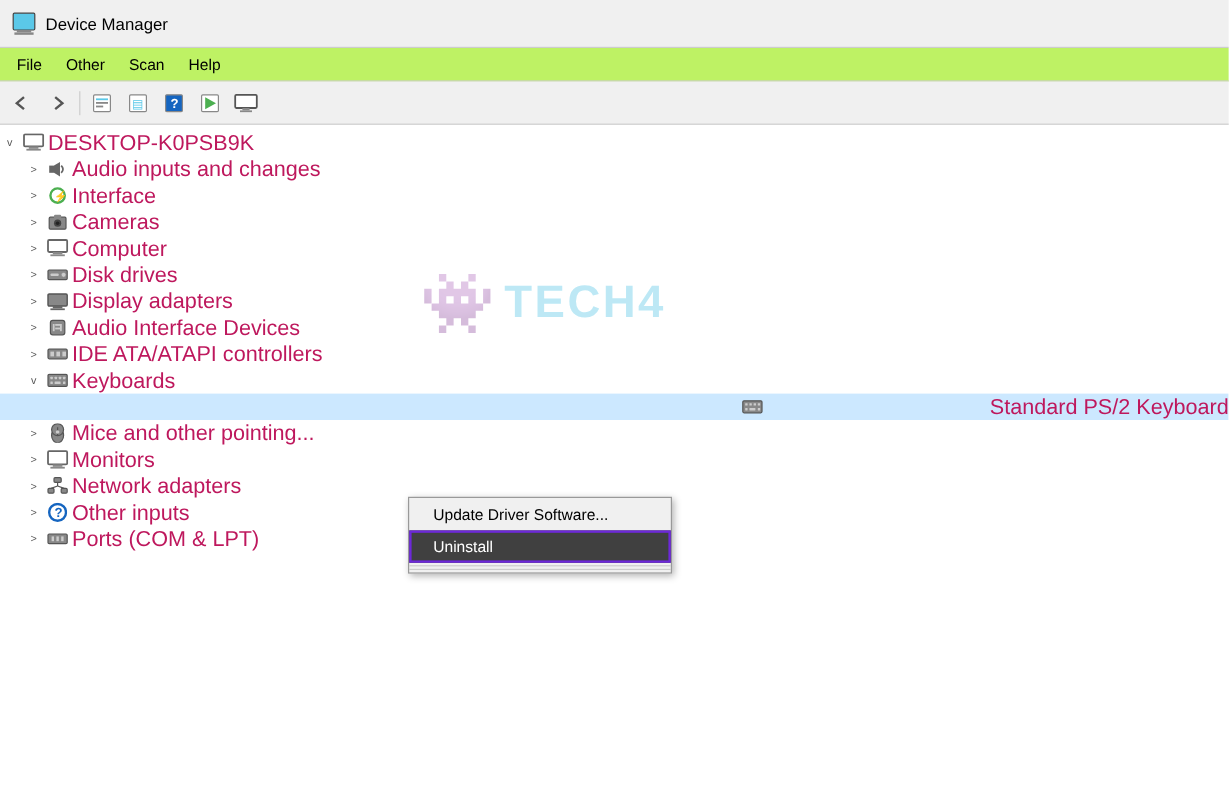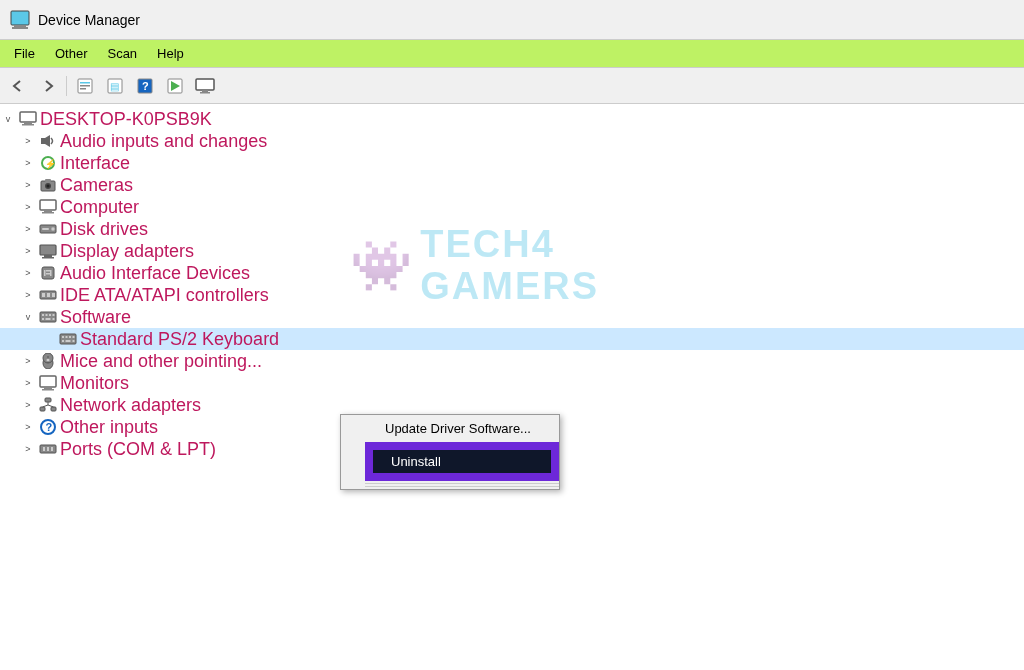--- a/index.html
+++ b/index.html
@@ -97,20 +97,21 @@
     .tree-item {
       display: flex;
       align-items: center;
       padding: 2px 0;
       cursor: default;
       white-space: nowrap;
       height: 22px;
     }
     .tree-item.selected {
       background: #cce8ff;
+      justify-content: space-between;
     }
 
     .tree-indent {
       display: inline-block;
       width: 20px;
       flex-shrink: 0;
     }
     .tree-expand {
       display: inline-flex;
       align-items: center;
@@ -161,33 +162,32 @@
     
     .context-menu {
       position: absolute;
       top: 310px;
       left: 340px;
       background: #f0f0f0;
       border: 1px solid #999;
       box-shadow: 2px 2px 6px rgba(0,0,0,0.3);
       z-index: 100;
       min-width: 220px;
-      padding-left: 24px;
     }
     .context-menu-item {
       padding: 6px 20px;
       cursor: default;
       color: #000;
       font-size: 13px;
       display: block;
     }
     .context-menu-item.highlighted {
-      background: #0f172a;
+      background: #404040;
       color: #fff;
-      border: 8px solid #6d28d9;
+      border: 2px solid #6d28d9;
       padding: 4px 18px;
     }
     .context-menu-item.bold-item {
       font-weight: bold;
     }
     .context-menu-separator {
       height: 1px;
       background: #ccc;
       margin: 2px 0;
     }
@@ -263,21 +263,20 @@
 <div class="main-content">
   <div class="device-tree">
 
     <div class="watermark">
       <div class="watermark-mascot">👾</div>
       <div class="watermark-text">
         <div style="display:flex; align-items:baseline; font-size:38px; font-weight:900; color:#5bc8e8; letter-spacing:2px;">
           <span>TECH</span>
           <span style="color:#5bc8e8; font-size:38px; font-weight:900;">4</span>
         </div>
-        <div style="font-size:38px; font-weight:900; color:#5bc8e8; letter-spacing:2px;">GAMERS</div>
       </div>
     </div>
 
     <div class="tree-item">
       <span class="tree-expand">v</span>
       <span class="tree-icon">
         <svg width="18" height="16" viewBox="0 0 18 16">
           <rect x="1" y="1" width="16" height="10" rx="1" fill="#fff" stroke="#666" stroke-width="1.5"></rect>
           <rect x="5" y="11" width="8" height="2" fill="#888"></rect>
           <rect x="3" y="13" width="12" height="1.5" fill="#888"></rect>
@@ -401,21 +400,21 @@
           <rect x="1" y="1" width="16" height="10" rx="1" fill="#888" stroke="#555" stroke-width="1"></rect>
           <rect x="3" y="3" width="2" height="2" rx="0.3" fill="#ccc"></rect>
           <rect x="6.5" y="3" width="2" height="2" rx="0.3" fill="#ccc"></rect>
           <rect x="10" y="3" width="2" height="2" rx="0.3" fill="#ccc"></rect>
           <rect x="13.5" y="3" width="2" height="2" rx="0.3" fill="#ccc"></rect>
           <rect x="3" y="7" width="2" height="2" rx="0.3" fill="#ccc"></rect>
           <rect x="6.5" y="7" width="5" height="2" rx="0.3" fill="#ccc"></rect>
           <rect x="13.5" y="7" width="2" height="2" rx="0.3" fill="#ccc"></rect>
         </svg>
       </span>
-      <span class="tree-label">Software</span>
+      <span class="tree-label">Keyboards</span>
     </div>
 
     <div class="tree-item selected">
       <span class="tree-indent"></span>
       <span class="tree-indent"></span>
       <span class="tree-expand" style="width:16px;"></span>
       <span class="tree-icon">
         <svg width="18" height="12" viewBox="0 0 18 12">
           <rect x="1" y="1" width="16" height="10" rx="1" fill="#888" stroke="#555" stroke-width="1"></rect>
           <rect x="3" y="3" width="2" height="2" rx="0.3" fill="#ccc"></rect>

